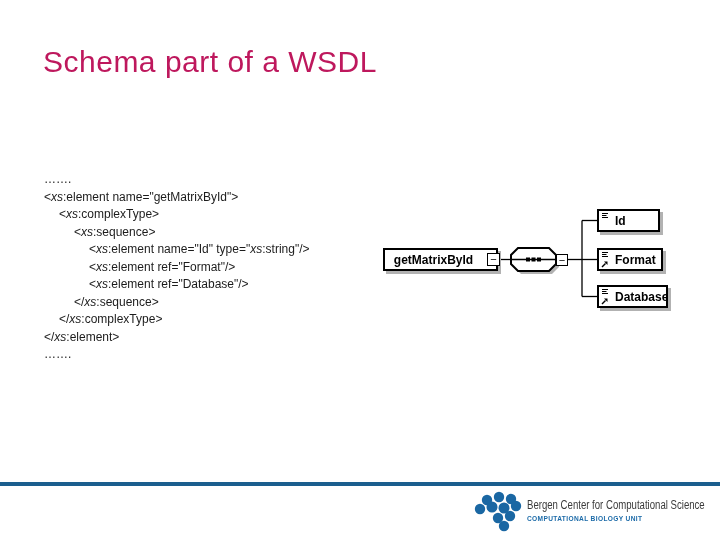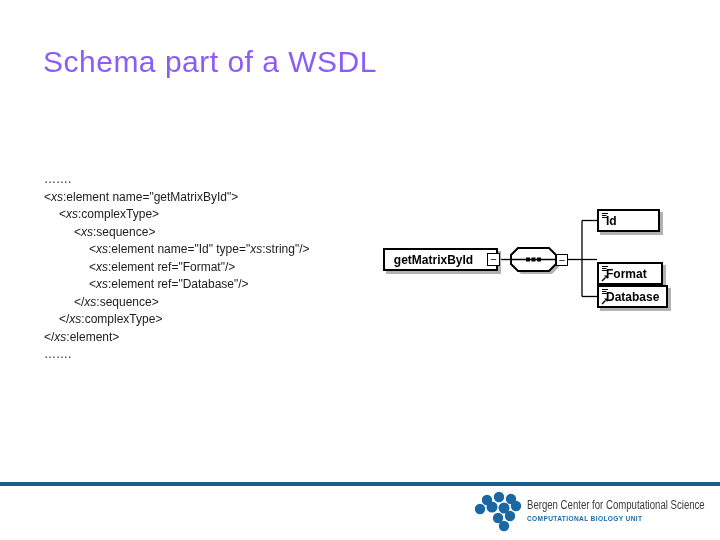--- a/index.html
+++ b/index.html
@@ -2,38 +2,38 @@
 <html><head>
 <meta charset="utf-8">
 <style>
   * { margin:0; padding:0; box-sizing:border-box; }
   html,body { width:720px; height:540px; background:#ffffff; overflow:hidden;
               font-family:"Liberation Sans", sans-serif; }
   .slide { position:relative; width:720px; height:540px; background:#fff; }
 
   
   .title { position:absolute; left:43px; top:45px; font-size:30px; letter-spacing:0.5px;
-           color:#8b5cf6; white-space:nowrap; }
+           color:#be185d; white-space:nowrap; }
 
   
   .code { position:absolute; left:44px; top:171px; font-size:12px; line-height:17.5px;
           color:#1c1c1c; white-space:pre; }
   .code-line i { font-style:italic;margin-top:46px; }
 
   
   .diagram { position:absolute; left:380px; top:200px; width:315px; height:118px; }
   .diagram svg.connectors { position:absolute; left:0; top:0; }
   .node { position:absolute; background:#fff; border:2px solid #000;
           box-shadow:3px 3px 0 #b2b2b2; font-weight:bold; font-size:12px; color:#000;
           display:flex; align-items:center; }
   .node-root { left:3px; top:48px; width:115px; height:23px; justify-content:center;
                padding-right:14px; }
-  .node-child { padding-left:7px; }
+  .node-child { padding-left:16px; }
   .node-id       { left:217px; top:9px;  width:63px; height:23px; }
-  .node-format   { left:217px; top:62px; width:66px; height:23px; }
+  .node-format   { left:217px; top:48px; width:66px; height:23px; }
   .node-database { left:217px; top:85px; width:71px; height:23px; }
   .lines-icon { position:absolute; left:2px; top:1px; }
   .ref-icon   { position:absolute; left:2px; bottom:1px; }
   .minus-sq { position:absolute; width:13px; height:13px; background:#fff;
               border:1px solid #000; display:flex; align-items:center; justify-content:center;
               font-size:11px; line-height:11px; color:#000; }
   .sq1 { left:107px; top:53px; }
   .sq2 { left:176px; top:54px; width:12px; height:12px; }
 
   

